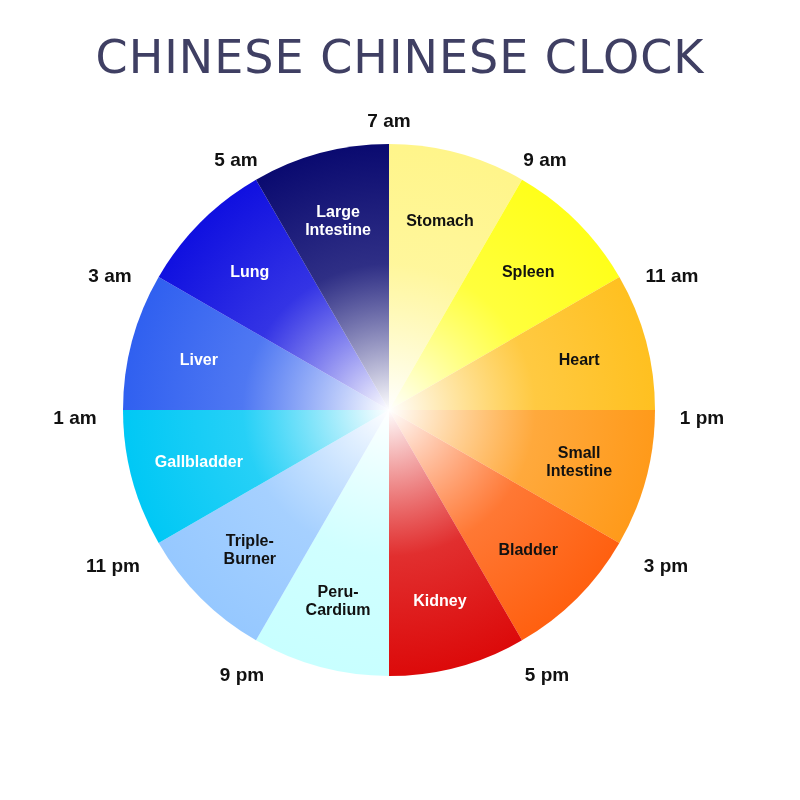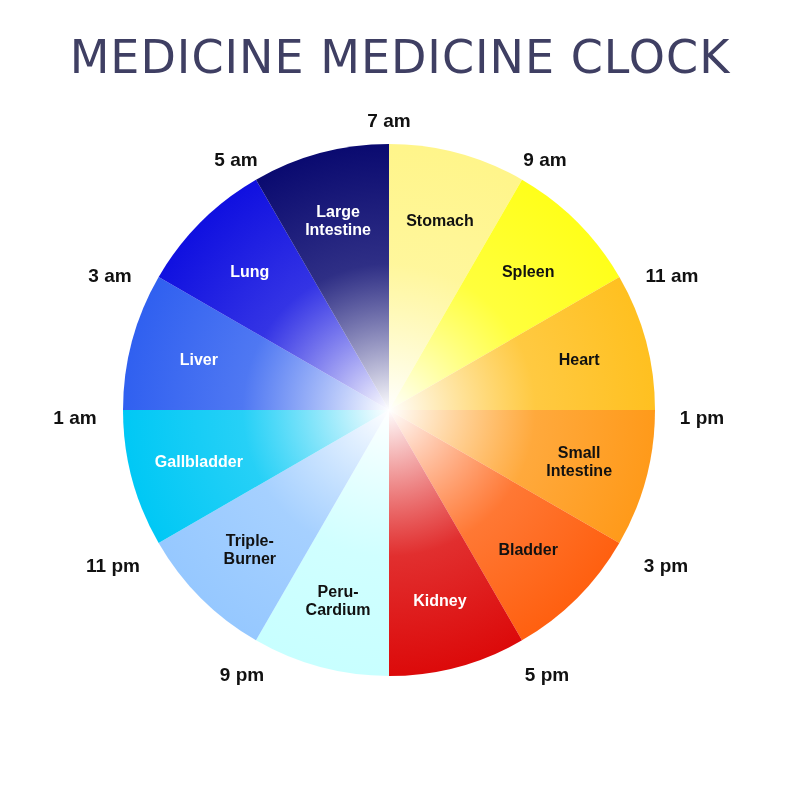--- a/index.html
+++ b/index.html
@@ -5,21 +5,21 @@
 html,body{margin:0;padding:0;background:#fff;}
 body{width:800px;height:800px;position:relative;overflow:hidden;font-family:"Liberation Sans",sans-serif;}
 #title{position:absolute;top:30px;left:0;width:800px;text-align:center;font-family:"DejaVu Sans",sans-serif;font-size:46px;color:#3f3f63;letter-spacing:1px;}
 svg{position:absolute;left:0;top:0;}
 .tl{font-family:"Liberation Sans",sans-serif;font-weight:bold;font-size:19px;fill:#111;}
 .ol{font-family:"Liberation Sans",sans-serif;font-weight:bold;font-size:16px;}
 </style>
 </head>
 <body>
 
-<div id="title">MEDICINE MEDICINE CLOCK</div>
+<div id="title">CHINESE CHINESE CLOCK</div>
 <svg id="clock" width="800" height="800" xmlns="http://www.w3.org/2000/svg">
     <defs>
       <radialGradient id="g0" gradientUnits="userSpaceOnUse" cx="389" cy="410" r="266">
         <stop offset="0" stop-color="#fff"></stop>
         <stop offset="0.55" stop-color="#fff58a" stop-opacity="0.85"></stop>
         <stop offset="1" stop-color="#fff58a"></stop>
       </radialGradient>
       <radialGradient id="g1" gradientUnits="userSpaceOnUse" cx="389" cy="410" r="266">
         <stop offset="0" stop-color="#fff"></stop>
         <stop offset="0.55" stop-color="#ffff1a" stop-opacity="0.85"></stop>

